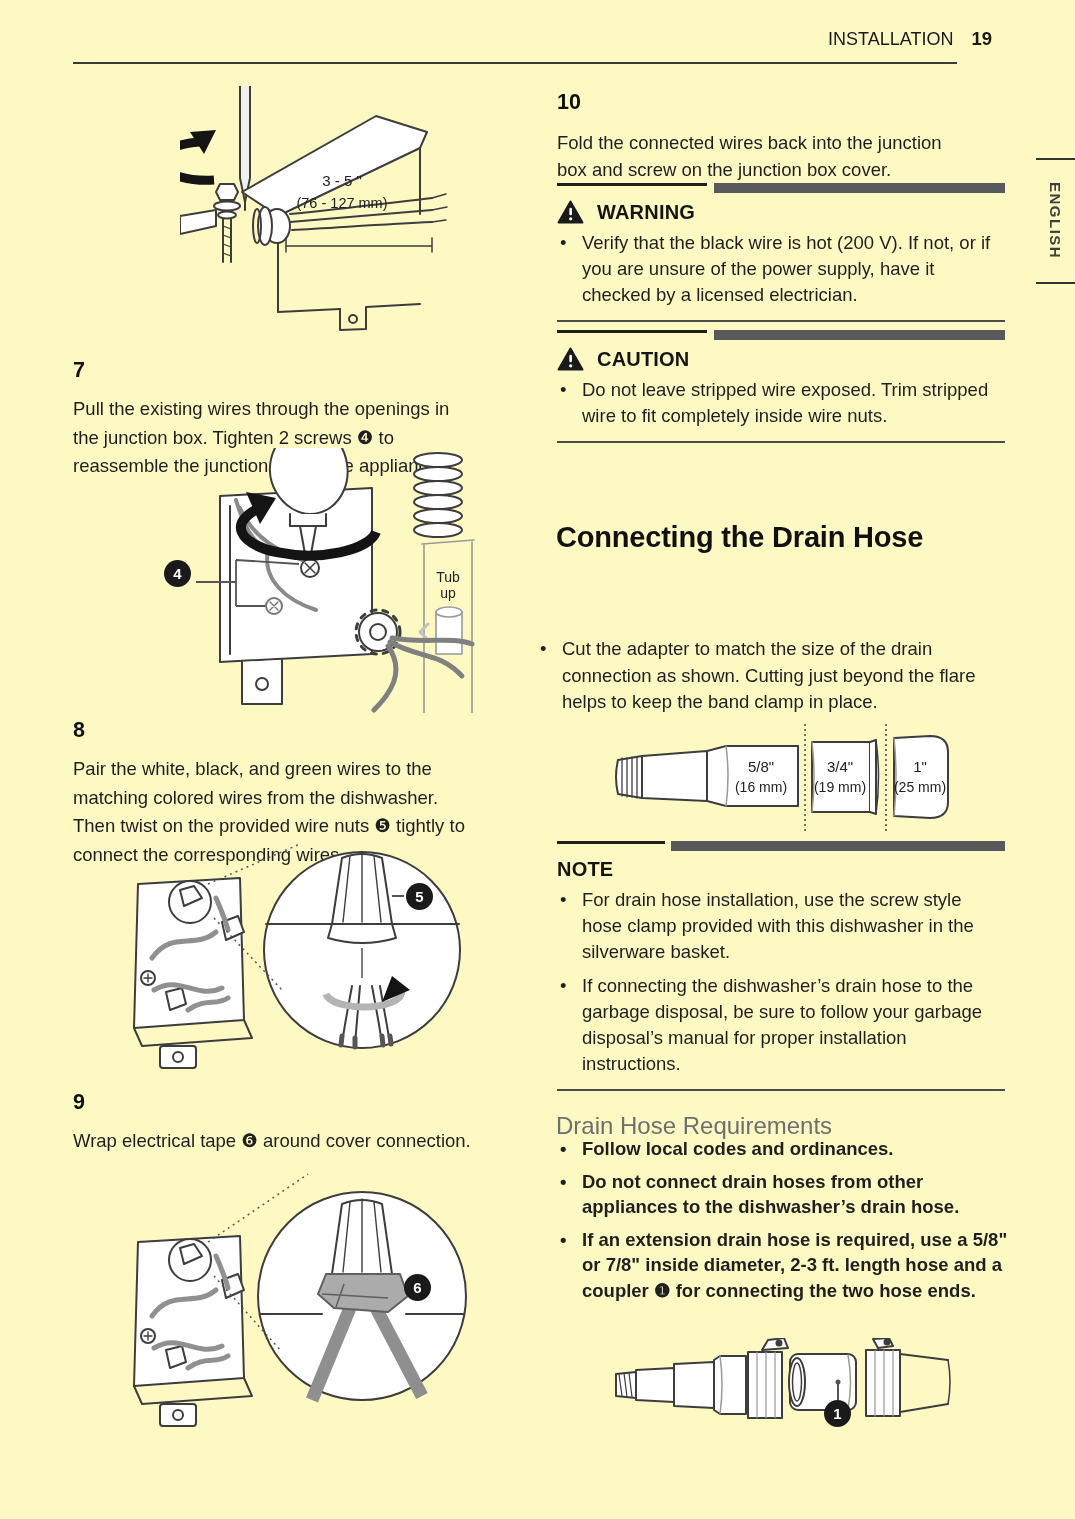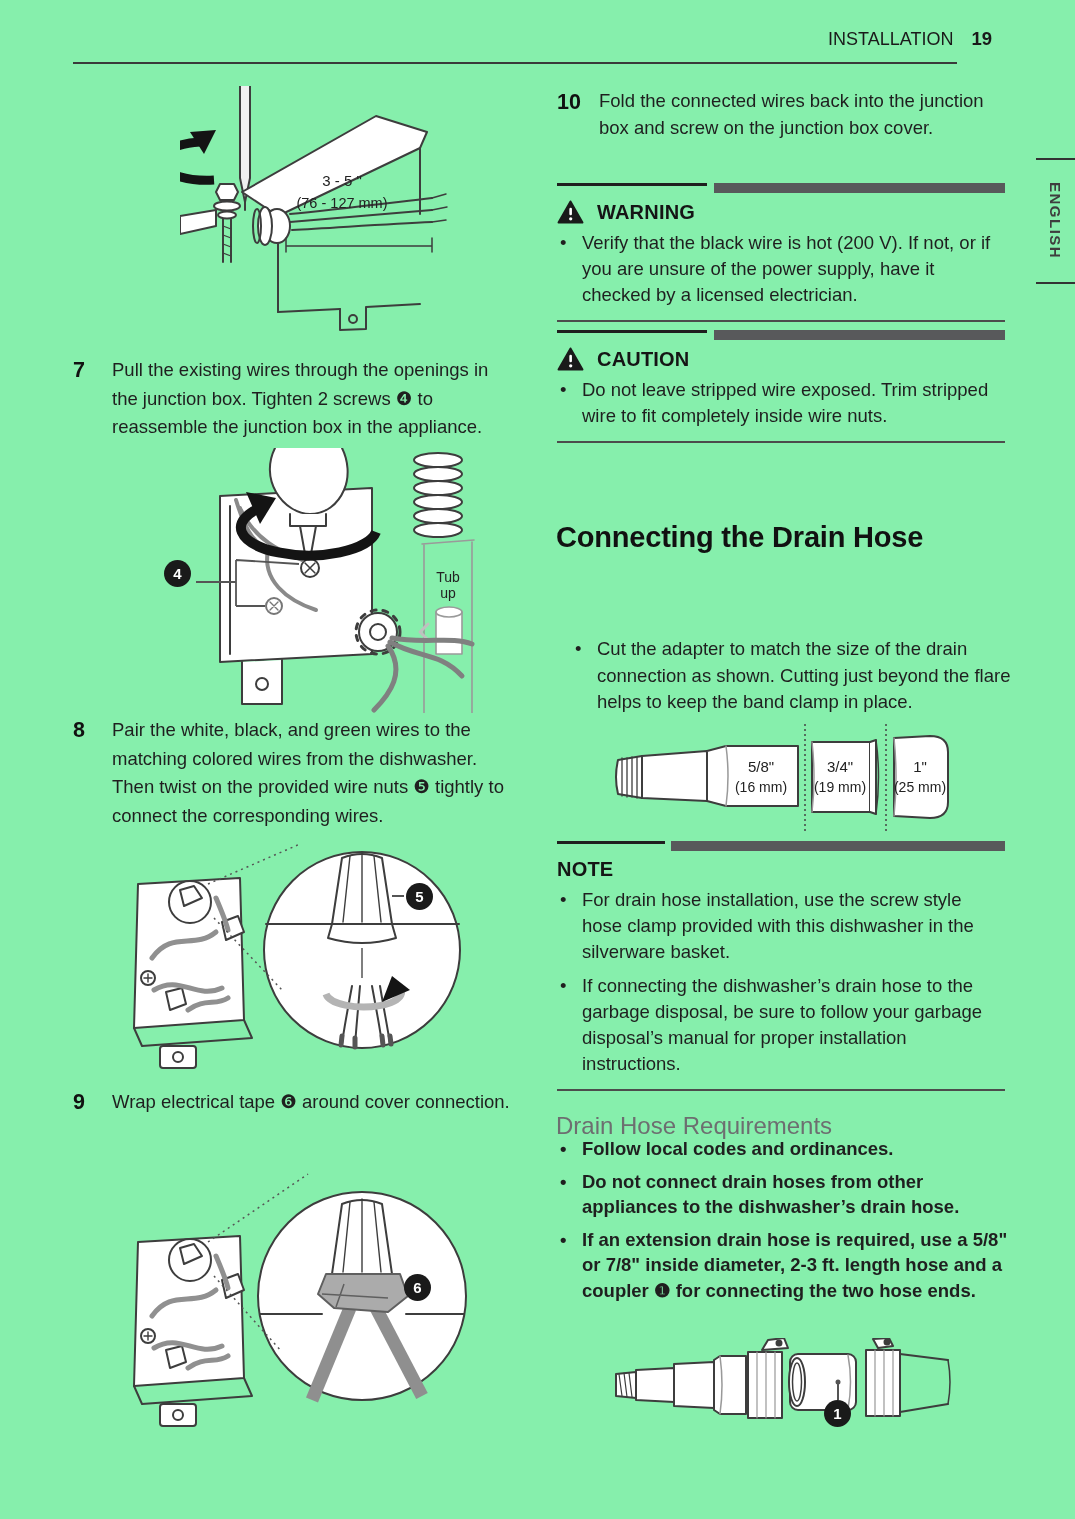--- a/index.html
+++ b/index.html
@@ -1,31 +1,31 @@
 <!DOCTYPE html>
 <html><head>
 <meta charset="utf-8">
 <style>
   html,body{margin:0;padding:0;background:#ffffff;}
-  .page{position:relative;width:1075px;height:1519px;background:#86efac;overflow:hidden;
+  .page{position:relative;width:1075px;height:1519px;background:#fef9c3;overflow:hidden;
         font-family:"Liberation Sans",sans-serif;color:#1f1f1f;}
 
   
   .page-header{position:absolute;top:28px;right:83px;display:flex;align-items:baseline;gap:18px;font-size:18px;color:#1a1a1a;}
   .page-header .pg{font-weight:bold;font-size:18.5px;}
   .header-rule{position:absolute;left:73px;top:62px;width:884px;height:2px;background:#3a3a3a;}
 
   
   .lang-tab{position:absolute;left:1036px;top:158px;width:39px;height:122px;
             border-top:2px solid #333;border-bottom:2px solid #333;
             display:flex;align-items:center;justify-content:center;}
   .lang-label{writing-mode:vertical-rl;font-size:15px;font-weight:bold;letter-spacing:1.5px;color:#3e3e3e;}
 
   
-  .step{position:absolute;display:flex;}
+  .step{position:absolute;display:flex;flex-direction:column;}
   .step-num{font-weight:bold;font-size:21.5px;line-height:28px;flex:0 0 39px;color:#111;}
   .step-text{font-size:18.5px;line-height:28.5px;width:402px;}
   #step-7{left:73px;top:356px;}
   #step-8{left:73px;top:716px;}
   #step-9{left:73px;top:1088px;}
   #step-10{left:557px;top:88px;}
   #step-10 .step-num{flex-basis:42px;}
   #step-10 .step-text{width:386px;line-height:26.5px;}
 
   
@@ -43,21 +43,21 @@
   .bullets{list-style:none;margin:0;padding:0 0 4px 0;}
   .bullets li{position:relative;padding-left:25px;font-size:18.5px;line-height:26px;margin-bottom:8px;}
   .bullets li::before{content:"•";position:absolute;left:3px;}
   #warning-block{top:183px;}
   #caution-block{top:330px;}
   #note-block{top:841px;}
 
   
   #drain-title{position:absolute;left:556px;top:502px;font-size:29px;font-weight:bold;letter-spacing:-0.2px;color:#111;}
   #drain-intro{position:absolute;left:557px;top:528px;width:452px;font-size:18.5px;line-height:26.5px;}
-  #drain-bullets{position:absolute;left:572px;top:636px;width:452px;}
+  #drain-bullets{position:absolute;left:537px;top:636px;width:452px;}
   #drain-bullets li{line-height:26.5px;}
 
   
   #req-title{position:absolute;left:556px;top:1092px;font-size:24px;font-weight:normal;color:#6d6e70;}
   #req-bullets{position:absolute;left:557px;top:1136px;width:454px;}
   #req-bullets li{line-height:25.5px;margin-bottom:7px;font-weight:bold;}
 
   
   .figure{position:absolute;}
   .figure svg{display:block;width:100%;height:100%;}

